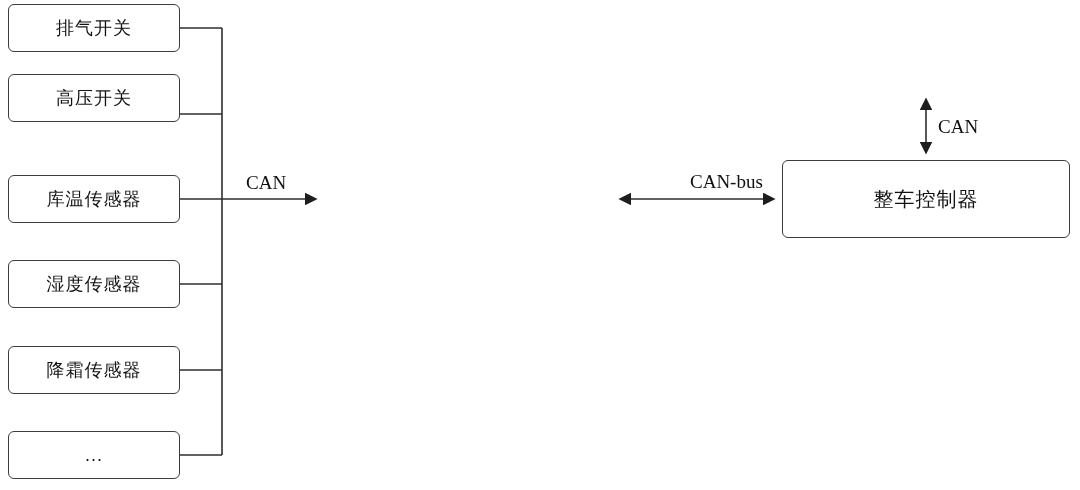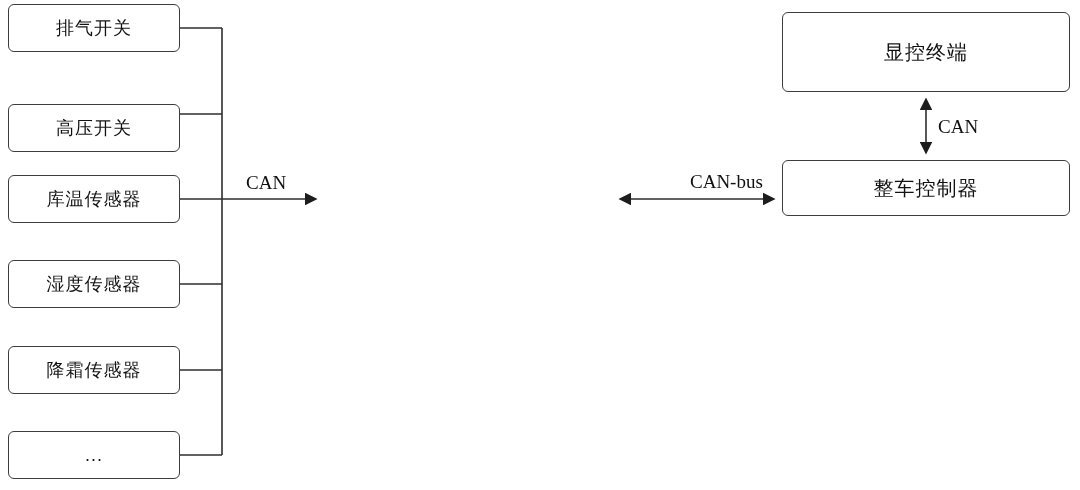--- a/index.html
+++ b/index.html
@@ -40,21 +40,21 @@
     left: 8px;
     width: 172px;
     height: 48px;
     font-size: 18px;
   }
   .big-box {
     font-size: 20px;
   }
   .center-box { left: 320px; top: 160px; width: 292px; height: 78px; }
   .terminal-box { left: 782px; top: 12px; width: 288px; height: 80px; }
-  .controller-box { left: 782px; top: 160px; width: 288px; height: 56px; }
+  .controller-box { left: 782px; top: 160px; width: 288px; height: 78px; }
   .edge-label {
     position: absolute;
     font-size: 19px;
     color: #111111;
     white-space: nowrap;
     font-family: Liberation Serif, serif;
   }
   .label-can-sensors { left: 246px; top: 172px; }
   .label-can-bus { left: 660px; top: 171px; margin-left: 30px; }
   .label-can-terminal { left: 938px; top: 116px; }
@@ -90,40 +90,37 @@
     <line x1="222" y1="199" x2="315" y2="199" marker-end="url(#arrow)"></line>
 
     <line x1="621" y1="199" x2="773" y2="199" marker-start="url(#arrow)" marker-end="url(#arrow)"></line>
 
     <line x1="926" y1="100" x2="926" y2="152" marker-start="url(#arrow)" marker-end="url(#arrow)"></line>
   </svg>
 
   <div class="box small-box" style="top:4px">
     <span>排气开关</span>
   </div>
-  <div class="box small-box" style="top:104px">
+  <div class="box small-box" style="top:74px">
     <span>高压开关</span>
   </div>
   <div class="box small-box" style="top:175px">
     <span>库温传感器</span>
   </div>
   <div class="box small-box" style="top:260px">
     <span>湿度传感器</span>
   </div>
   <div class="box small-box" style="top:346px">
     <span>降霜传感器</span>
   </div>
   <div class="box small-box" style="top:431px">
     <span>...</span>
   </div>
 
 
-  <div class="box big-box terminal-box">
-    <span>显控终端</span>
-  </div>
   <div class="box big-box controller-box">
     <span>整车控制器</span>
   </div>
 
   <div class="edge-label label-can-sensors">CAN</div>
   <div class="edge-label label-can-bus">CAN-bus</div>
   <div class="edge-label label-can-terminal">CAN</div>
 
 
 </div>

